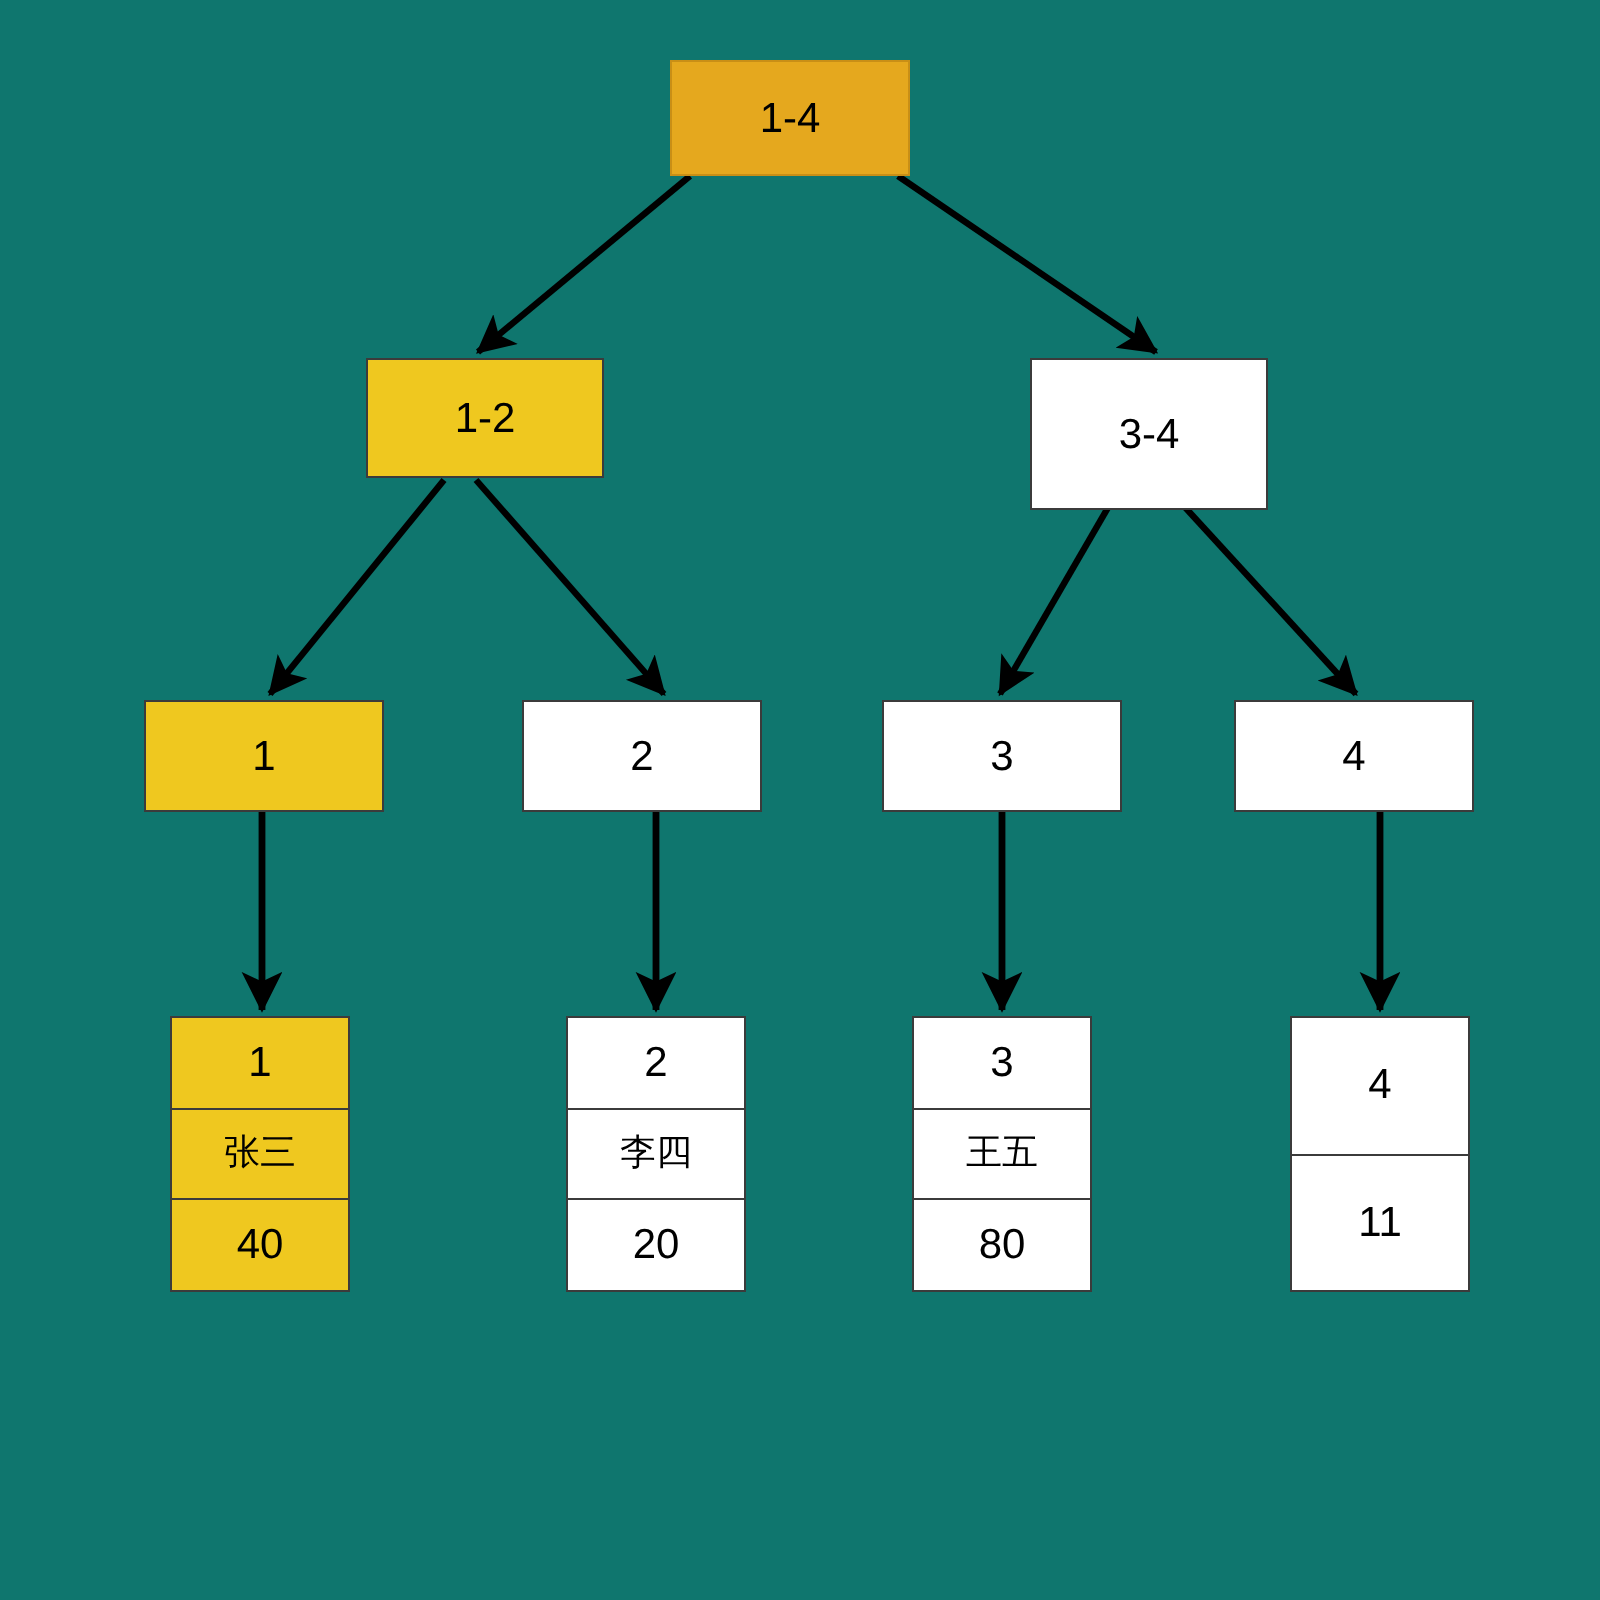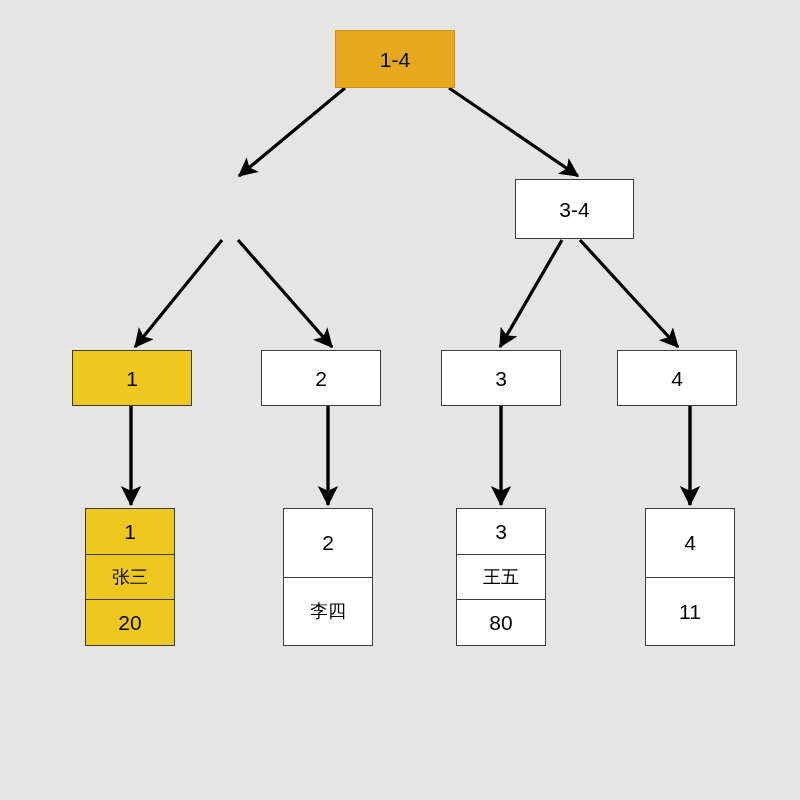--- a/index.html
+++ b/index.html
@@ -7,21 +7,21 @@
     padding: 0;
     background: #ffffff;
   }
   body {
     font-family: "Liberation Sans", "DejaVu Sans", sans-serif;
   }
   #canvas {
     position: relative;
     width: 800px;
     height: 800px;
-    background: #e5e5e5;
+    background: #0f766e;
     overflow: hidden;
   }
   #edge-layer {
     position: absolute;
     left: 0;
     top: 0;
     width: 800px;
     height: 800px;
     pointer-events: none;
   }
@@ -99,45 +99,49 @@
         <line x1="328" y1="406" x2="328" y2="505" stroke="#000000" stroke-width="3.4" marker-end="url(#arrowhead)"></line>
         <line x1="501" y1="406" x2="501" y2="505" stroke="#000000" stroke-width="3.4" marker-end="url(#arrowhead)"></line>
         <line x1="690" y1="406" x2="690" y2="505" stroke="#000000" stroke-width="3.4" marker-end="url(#arrowhead)"></line>
       </g>
   </svg>
 
   <div class="node orange" style="left: 335px; top: 30px; width: 120px; height: 58px;">
     <span>1-4</span>
   </div>
 
-  <div class="node" style="left: 515px; top: 179px; width: 119px; height: 60px; text-align: center;">
+  <div class="node yellow" style="left: 183px; top: 179px; width: 119px; height: 60px;">
+    <span>1-2</span>
+  </div>
+  <div class="node" style="left: 515px; top: 179px; width: 119px; height: 76px; text-align: center;">
     <span>3-4</span>
   </div>
 
   <div class="node yellow" style="left: 72px; top: 350px; width: 120px; height: 56px;">
     <span>1</span>
   </div>
   <div class="node" style="left: 261px; top: 350px; width: 120px; height: 56px;">
     <span>2</span>
   </div>
   <div class="node" style="left: 441px; top: 350px; width: 120px; height: 56px;">
     <span>3</span>
   </div>
   <div class="node" style="left: 617px; top: 350px; width: 120px; height: 56px;">
     <span>4</span>
   </div>
 
   <div class="record yellow" style="left: 85px; top: 508px; width: 90px; height: 138px;">
     <div class="cell">1</div>
     <div class="cell cjk">张三</div>
-    <div class="cell">20</div>
+    <div class="cell">40</div>
   </div>
   <div class="record" style="left: 283px; top: 508px; width: 90px; height: 138px;">
     <div class="cell">2</div>
     <div class="cell cjk">李四</div>
+    <div class="cell">20</div>
   </div>
   <div class="record" style="left: 456px; top: 508px; width: 90px; height: 138px;">
     <div class="cell">3</div>
     <div class="cell cjk">王五</div>
     <div class="cell">80</div>
   </div>
   <div class="record" style="left: 645px; top: 508px; width: 90px; height: 138px;">
     <div class="cell">4</div>
     <div class="cell">11</div>
   </div>

